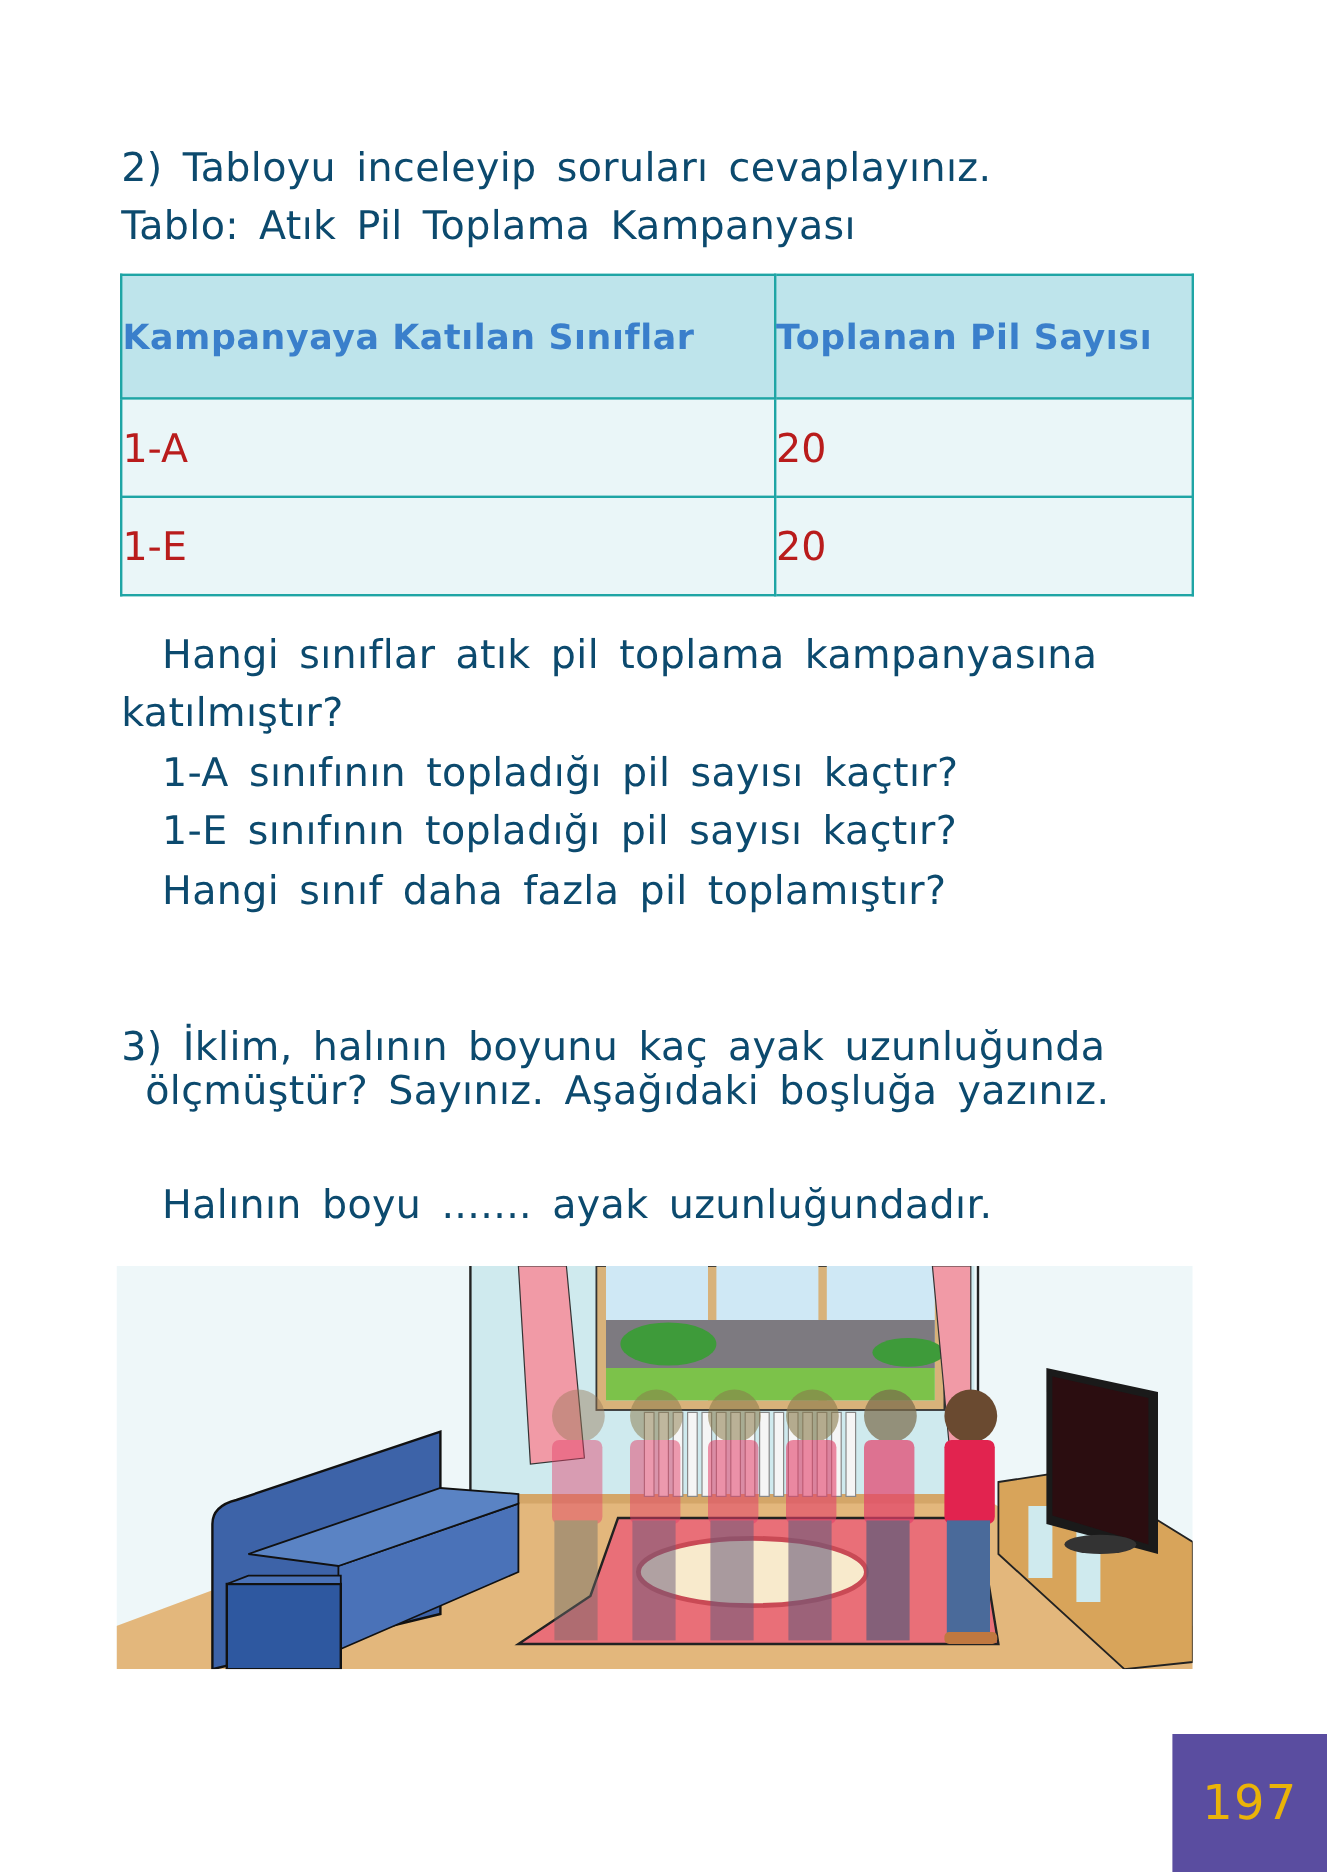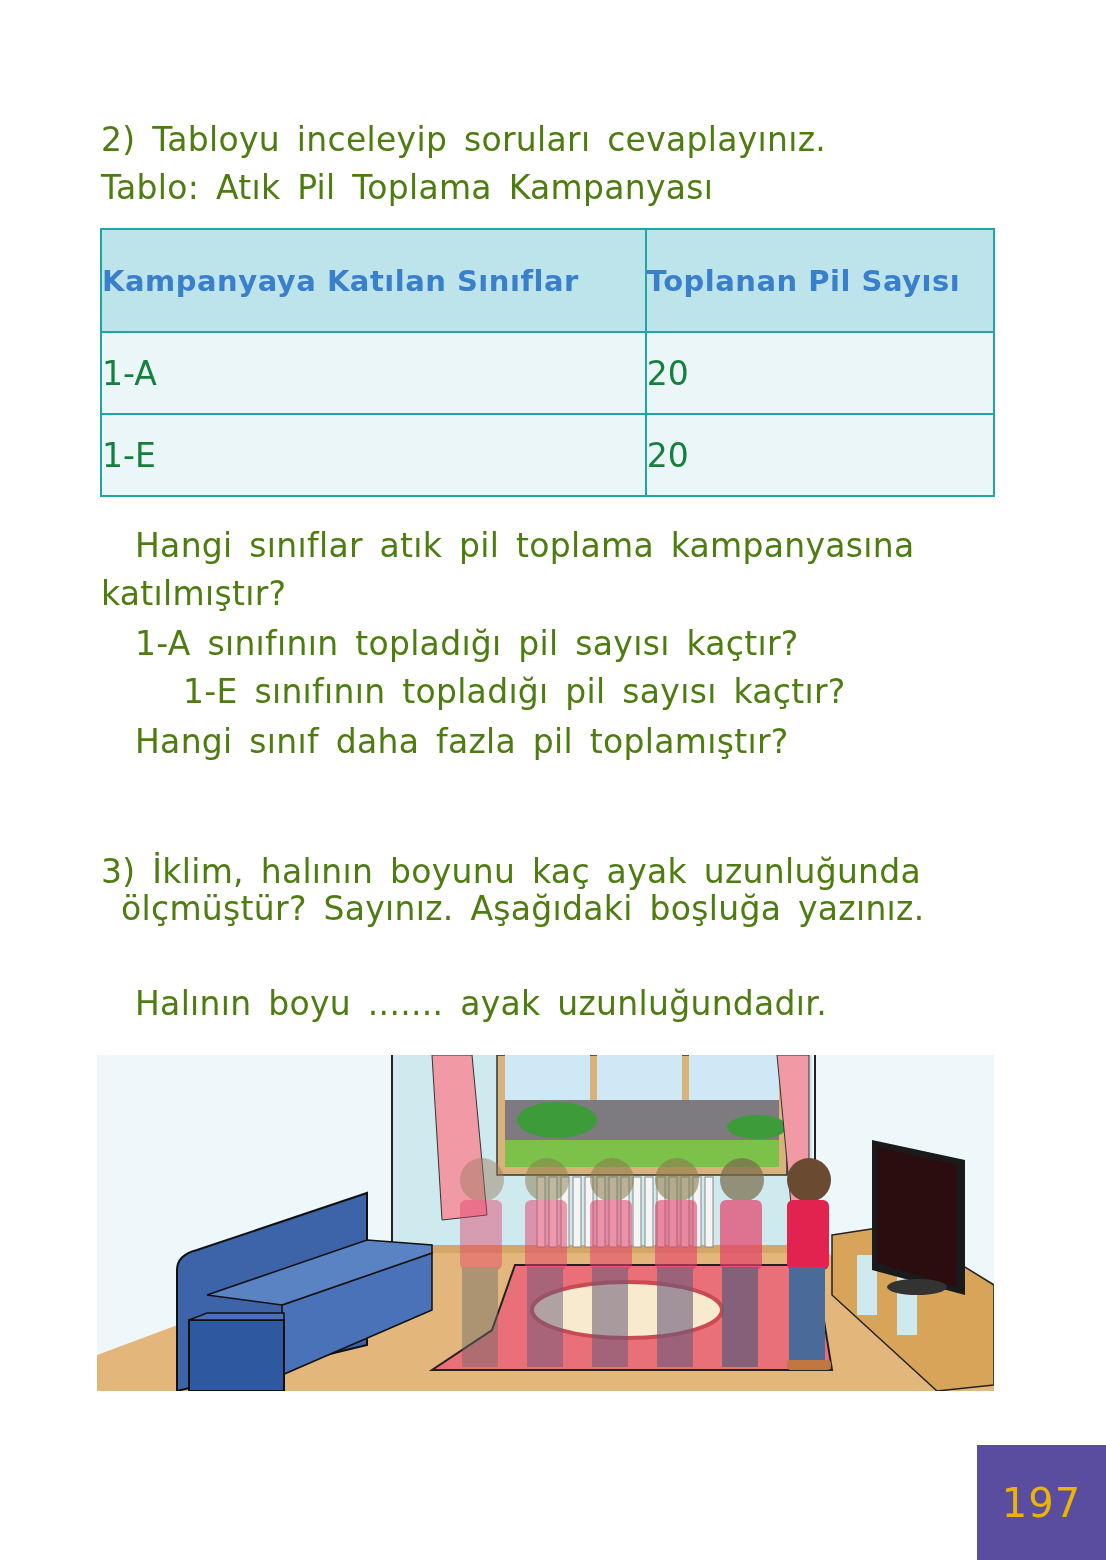--- a/index.html
+++ b/index.html
@@ -1,35 +1,35 @@
 <!DOCTYPE html>
 <html><head>
   <meta charset="utf-8">
   <style>
     * { margin: 0; padding: 0; box-sizing: border-box; }
     html, body { width: 1106px; height: 1560px; background: #ffffff; overflow: hidden; }
     body { position: relative; font-family: "DejaVu Sans", sans-serif; color: #1a1a1a; }
 
-    .line { position: absolute; font-size: 33px; line-height: 40px; white-space: nowrap; letter-spacing: 0.3px; word-spacing: 6px; color: #4d7c0f; }
+    .line { position: absolute; font-size: 33px; line-height: 40px; white-space: nowrap; letter-spacing: 0.3px; word-spacing: 6px; color: #0c4a6e; }
 
     #q2-title { left: 101px; top: 120px; }
     #q2-caption { left: 101px; top: 168px; }
 
     .data-table { position: absolute; left: 100px; top: 228px; width: 895px; border-collapse: collapse; }
     .data-table td, .data-table th { border: 2px solid #1fa5a5; text-align: left; vertical-align: middle; }
     .data-table th { background: #bee4eb; color: #3a7fcb; font-size: 29px; font-weight: bold; height: 103px; letter-spacing: 0.5px; }
-    .data-table td { background: #eaf6f8; font-size: 33px; height: 82px; color: #15803d; }
+    .data-table td { background: #eaf6f8; font-size: 33px; height: 82px; color: #b91c1c; }
     .col1 { width: 546px; }
     .col2 { width: 349px; }
     .th2 { }
 
     #q2-question-1a { left: 135px; top: 526px; }
     #q2-question-1b { left: 101px; top: 574px; }
     #q2-question-2 { left: 135px; top: 624px; }
-    #q2-question-3 { left: 135px; top: 672px; margin-left: 48px; }
+    #q2-question-3 { left: 135px; top: 672px; }
     #q2-question-4 { left: 135px; top: 722px; }
 
     #q3-line1 { left: 101px; top: 852px; }
     #q3-line2 { left: 101px; top: 889px; margin-left: 20px; }
     #q3-line3 { left: 135px; top: 984px; }
 
     .illustration { position: absolute; left: 97px; top: 1055px; width: 897px; height: 336px; overflow: hidden; }
     .illustration svg { display: block; }
 
     .page-number-box { position: absolute; left: 977px; top: 1445px; width: 129px; height: 115px; background: #5a4da0; color: #eab308; display: flex; align-items: center; justify-content: center; font-size: 40px; letter-spacing: 1px; }

